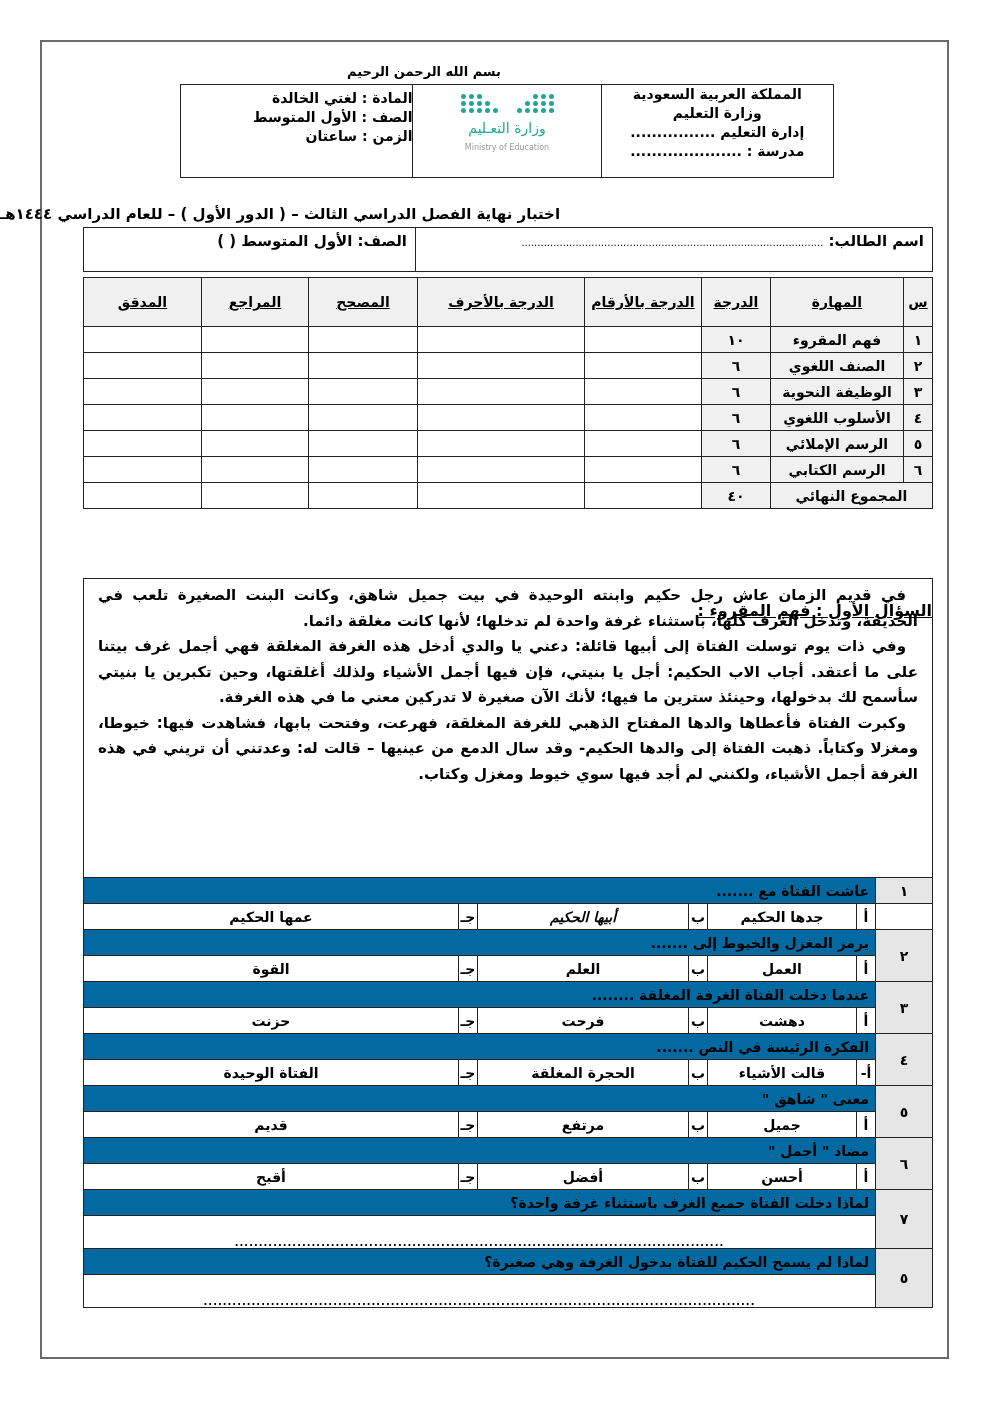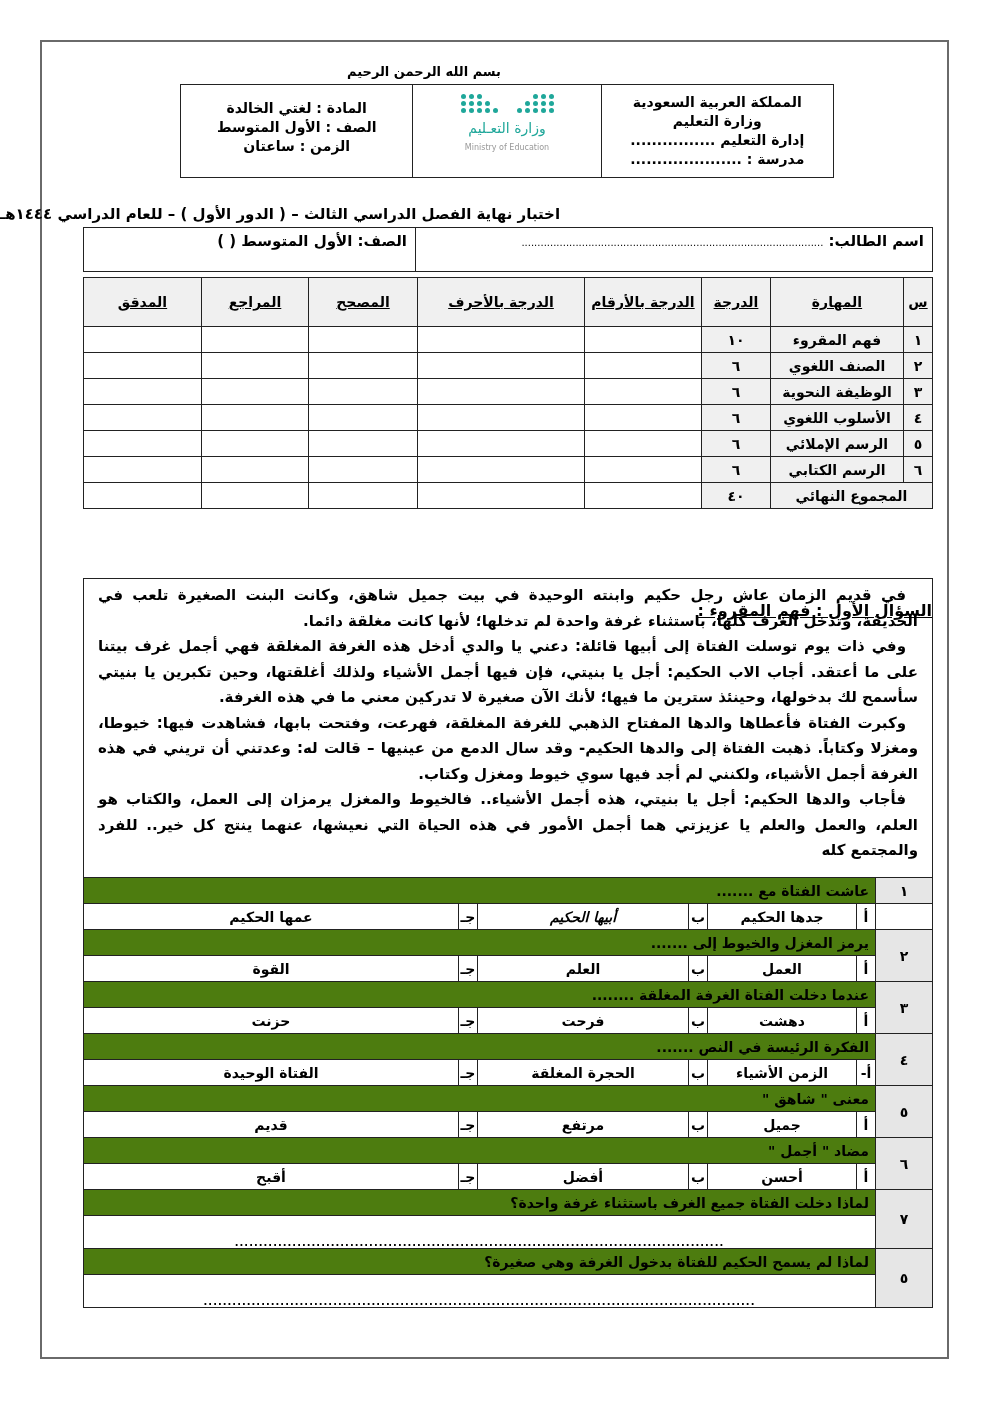--- a/index.html
+++ b/index.html
@@ -4,43 +4,43 @@
 <style>
   html, body { margin:0; padding:0; background:#fff; }
   body { width:992px; height:1403px; position:relative; font-family:"DejaVu Sans", sans-serif; color:#000; }
   .page-border { position:absolute; left:40px; top:40px; width:909px; height:1319px; border:2px solid #6a6a6a; box-sizing:border-box; }
   .abs { position:absolute; }
   .basmala { left:0; width:848px; top:64px; text-align:center; font-weight:bold; font-size:13px; }
   table { border-collapse:collapse; }
   td, th { border:1.5px solid #222; padding:0; }
   .hdr { left:180px; top:84px; width:654px; height:94px; direction:rtl; }
   .hdr td { vertical-align:top; font-weight:bold; font-size:14px; line-height:19px; }
-  .hdr .c-right { width:230px; text-align:center; padding-top:8px; }
+  .hdr .c-right { width:230px; text-align:center; padding-top:0; }
   .hdr .c-mid { width:186px; text-align:center; }
-  .hdr .c-left { width:230px; text-align:center; padding-top:14px; }
+  .hdr .c-left { width:230px; text-align:right; padding-top:4px; }
   .logo-dots { display:inline-grid; grid-template-columns:repeat(12,6px); gap:2px; margin-top:6px; }
   .logo-dots span { width:5px; height:5px; border-radius:50%; background:#1fa79a; display:block; }
   .logo-dots span.e { background:transparent; }
   .logo-ar { color:#1fa79a; font-size:14px; font-weight:normal; margin-top:6px; font-family:"DejaVu Sans", sans-serif; }
   .logo-en { color:#999; font-size:8px; font-weight:normal; }
   .exam-title { left:0; width:992px; top:205px; text-align:left; font-weight:bold; font-size:15px; direction:rtl; }
   .student { left:83px; top:227px; width:850px; height:45px; direction:rtl; }
   .student td { vertical-align:top; font-weight:bold; font-size:15px; padding:4px 8px; }
   .dots { font-weight:normal; letter-spacing:1px; font-size:10px; }
   .scores { left:83px; top:277px; width:850px; direction:rtl; }
   .scores th { background:#f0f0f0; font-weight:bold; font-size:14px; height:48px;text-decoration:underline; }
   .scores td { height:25px; font-weight:bold; font-size:14px; text-align:center; }
   .scores td.gray { background:#f0f0f0; }
   .q-title { right:60px; top:557px; font-weight:bold; font-size:16px; text-decoration:underline; direction:rtl;margin-top:44px; }
   .passage { left:83px; top:578px; width:850px; height:300px; border:1.5px solid #222; box-sizing:border-box; direction:rtl; padding:4px 14px 0 14px; font-weight:bold; font-size:15px; line-height:25.5px; text-align:justify; }
   .passage p { margin:0; text-indent:12px; }
   .qs { left:83px; top:877px; width:850px; direction:rtl; }
   .qs td { font-weight:bold; font-size:14px; height:25px; }
   .qs td.num { width:56px; text-align:center; background:#e6e6e6; }
-  .qs td.stem { background:#4d7c0f; padding-right:6px; }
+  .qs td.stem { background:#0369a1; padding-right:6px; }
   .qs td.lt { width:18px; text-align:center; }
   .qs td.opt { text-align:center; }
   .qs td.blank { height:32px; text-align:center; vertical-align:bottom; font-size:10px; letter-spacing:1px; }
 </style>
 </head>
 <body>
 
 <div class="page-border"></div>
 
 <div class="abs basmala">بسم الله الرحمن الرحيم</div>
@@ -204,21 +204,20 @@
   </tr>
 </tbody>
   </table>
 
 <div class="abs q-title">السؤال الأول : فهم المقروء :</div>
 
 <div class="abs passage">
   <p>في قديم الزمان عاش رجل حكيم وابنته الوحيدة في بيت جميل شاهق، وكانت البنت الصغيرة تلعب في الحديقة، وتدخل الغرف كلها، باستثناء غرفة واحدة لم تدخلها؛ لأنها كانت مغلقة دائما.</p>
   <p>وفي ذات يوم توسلت الفتاة إلى أبيها قائلة: دعني يا والدي أدخل هذه الغرفة المغلقة فهي أجمل غرف بيتنا على ما أعتقد. أجاب الاب الحكيم: أجل يا بنيتي، فإن فيها أجمل الأشياء ولذلك أغلقتها، وحين تكبرين يا بنيتي سأسمح لك بدخولها، وحينئذ سترين ما فيها؛ لأنك الآن صغيرة لا تدركين معني ما في هذه الغرفة.</p>
   <p>وكبرت الفتاة فأعطاها والدها المفتاح الذهبي للغرفة المغلقة، فهرعت، وفتحت بابها، فشاهدت فيها: خيوطا، ومغزلا وكتاباً. ذهبت الفتاة إلى والدها الحكيم- وقد سال الدمع من عينيها – قالت له: وعدتني أن تريني في هذه الغرفة أجمل الأشياء، ولكنني لم أجد فيها سوي خيوط ومغزل وكتاب.</p>
-  <p>فأجاب والدها الحكيم: أجل يا بنيتي، هذه أجمل الأشياء.. فالخيوط والمغزل يرمزان إلى العمل، والكتاب هو العلم، والعمل والعلم يا عزيزتي هما أجمل الأمور في هذه الحياة التي نعيشها، عنهما ينتج كل خير.. للفرد والمجتمع كله</p>
 </div>
 
 <table class="abs qs">
 
   <tbody>
       <tr>
     <td class="num">١</td>
     <td class="stem" colspan="7">عاشت الفتاة مع .......</td>
   </tr>
   <tr>
@@ -256,21 +255,21 @@
     <td class="lt">جـ</td>
     <td class="opt" colspan="2">حزنت</td>
   </tr>
 
   <tr>
     <td class="num" rowspan="2">٤</td>
     <td class="stem" colspan="7">الفكرة الرئيسة في النص .......</td>
   </tr>
   <tr>
     <td class="lt">أ-</td>
-    <td class="opt">الزمن الأشياء</td>
+    <td class="opt">قالت الأشياء</td>
     <td class="lt">ب</td>
     <td class="opt">الحجرة المغلقة</td>
     <td class="lt">جـ</td>
     <td class="opt" colspan="2">الفتاة الوحيدة</td>
   </tr>
 
   <tr>
     <td class="num" rowspan="2">٥</td>
     <td class="stem" colspan="7">معنى " شاهق "</td>
   </tr>

